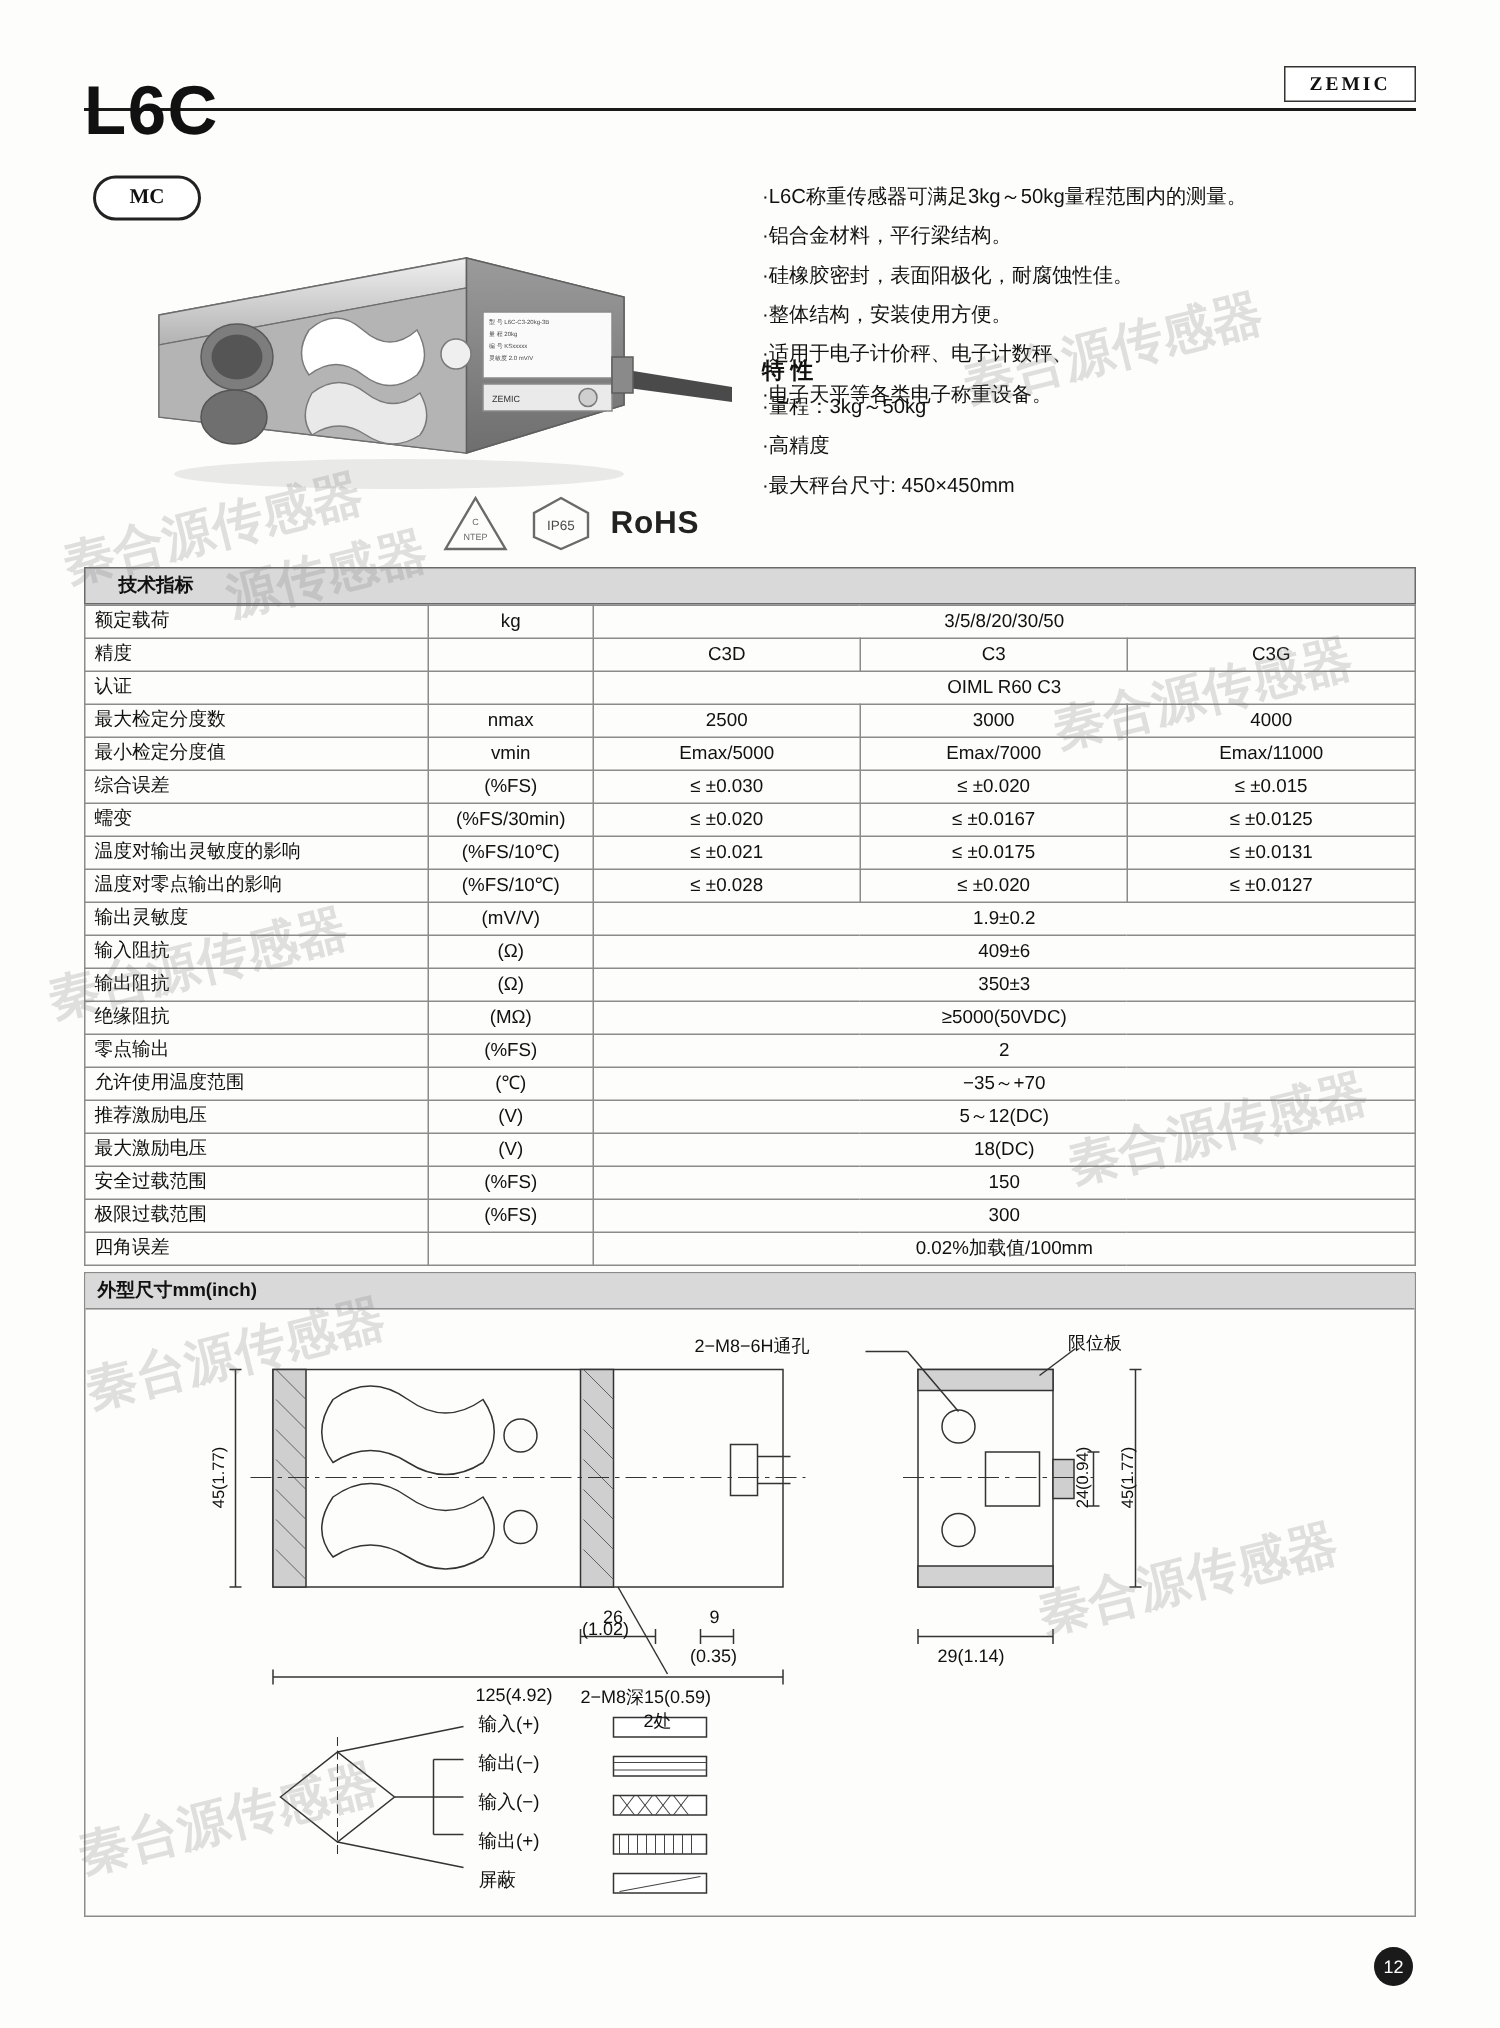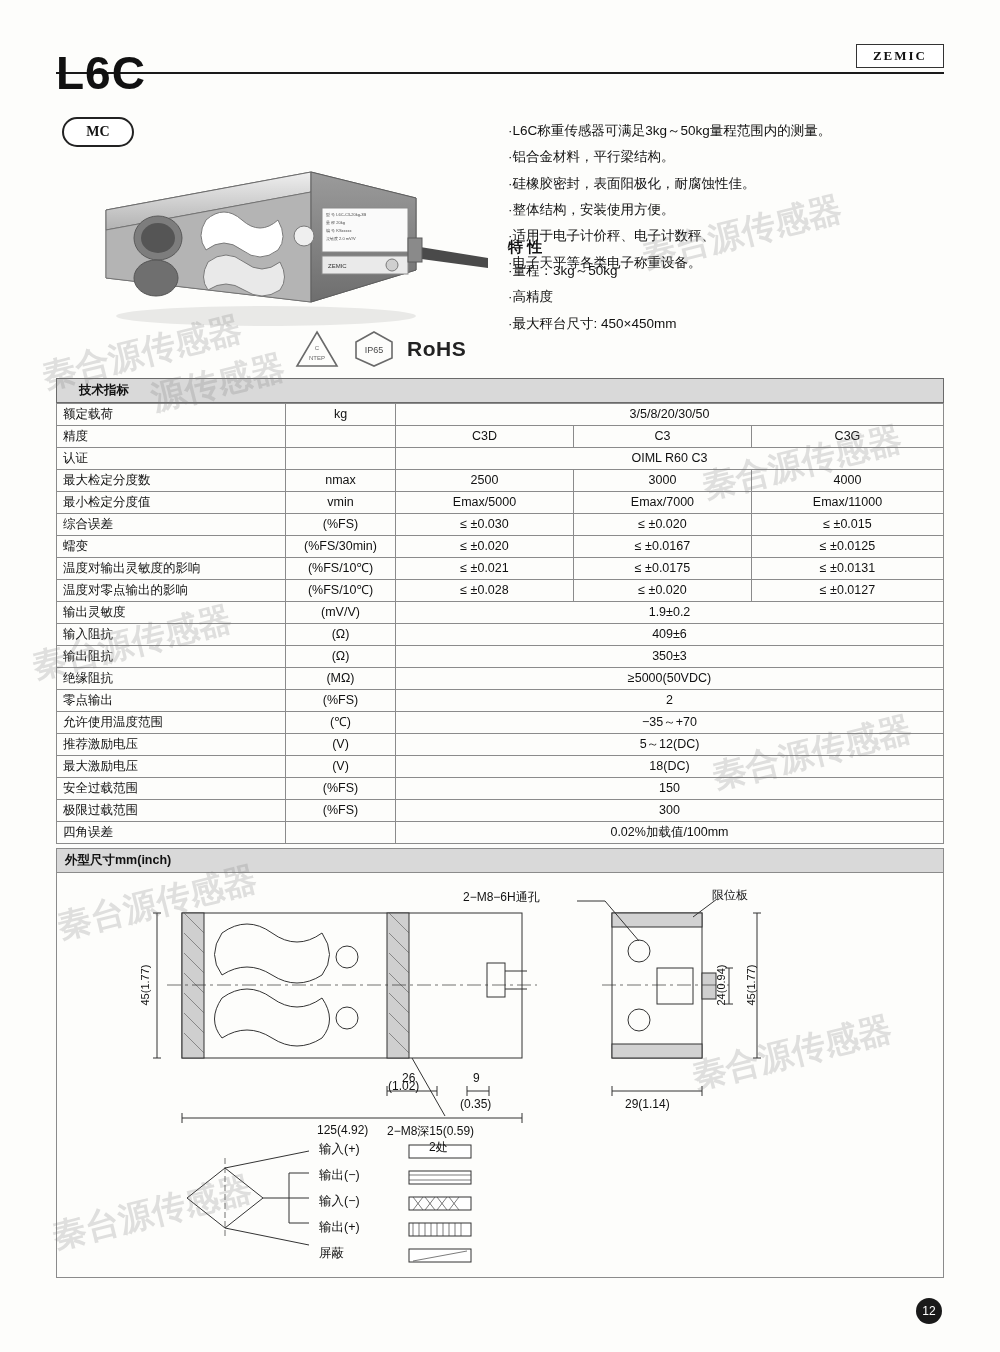--- a/index.html
+++ b/index.html
@@ -90,21 +90,21 @@
     width:100%;
     border-collapse:collapse;
     font-size:12.5px;
   }
   table.spec td{
     border:1px solid #8b8b8b;
     padding:2px 6px;
     height:22px;
     line-height:1.25;
   }
-  td.c1{ width:229px; }
+  td.c1{ width:229px;font-family:Liberation Mono, monospace; }
   td.c2{ width:110px; text-align:center; }
   td.val{ text-align:center; }
   
   .dim-box{
     position:absolute; left:56px; right:56px; top:848px; height:430px;
     border:1px solid #8b8b8b;
   }
   .dim-head{
     background:#d9d9d9;
     border-bottom:1px solid #8b8b8b;

